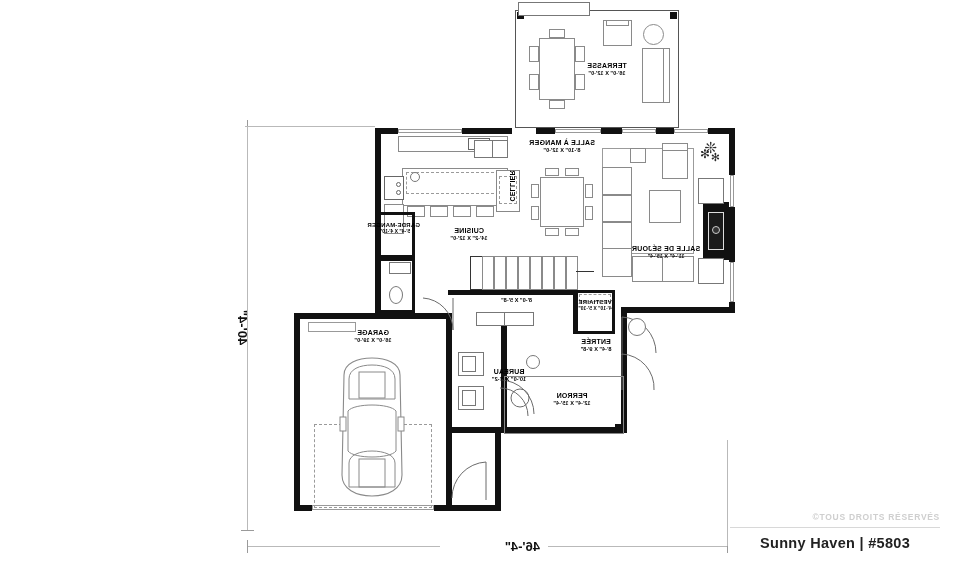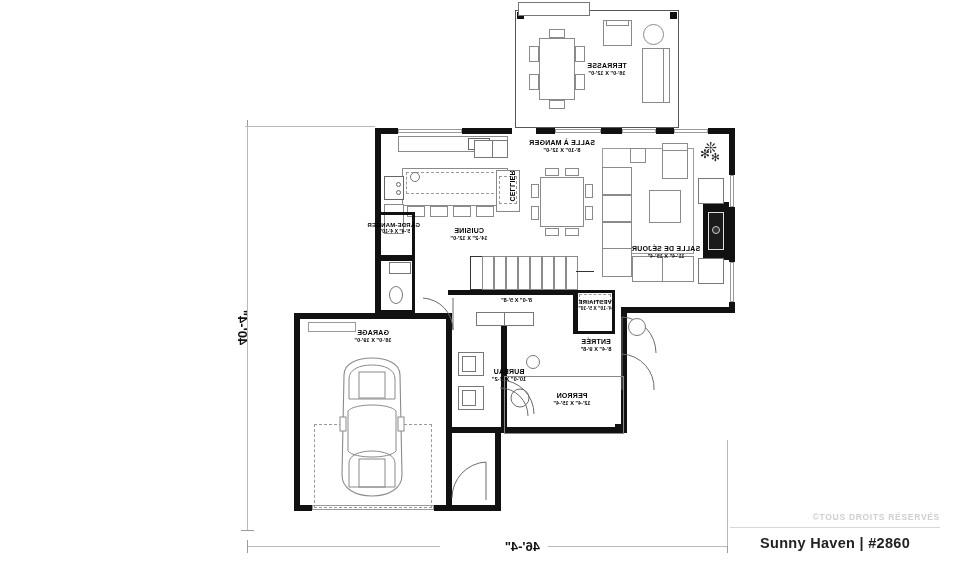--- a/index.html
+++ b/index.html
@@ -328,14 +328,14 @@
 
   <div class="dimtext" style="left:420px;top:539px;">46'-4"</div>
   <div class="dimtext rot" style="left:700px;top:320px;">40'-4"</div>
 
  </div>
 </div>
 
 <div id="logo-block">
   <div class="logo-l3">©TOUS DROITS RÉSERVÉS</div>
   <div class="logo-rule"></div>
-  <div class="logo-title">Sunny Haven | #2860</div>
+  <div class="logo-title">Sunny Haven | #5803</div>
 </div>
 
 </body></html>

